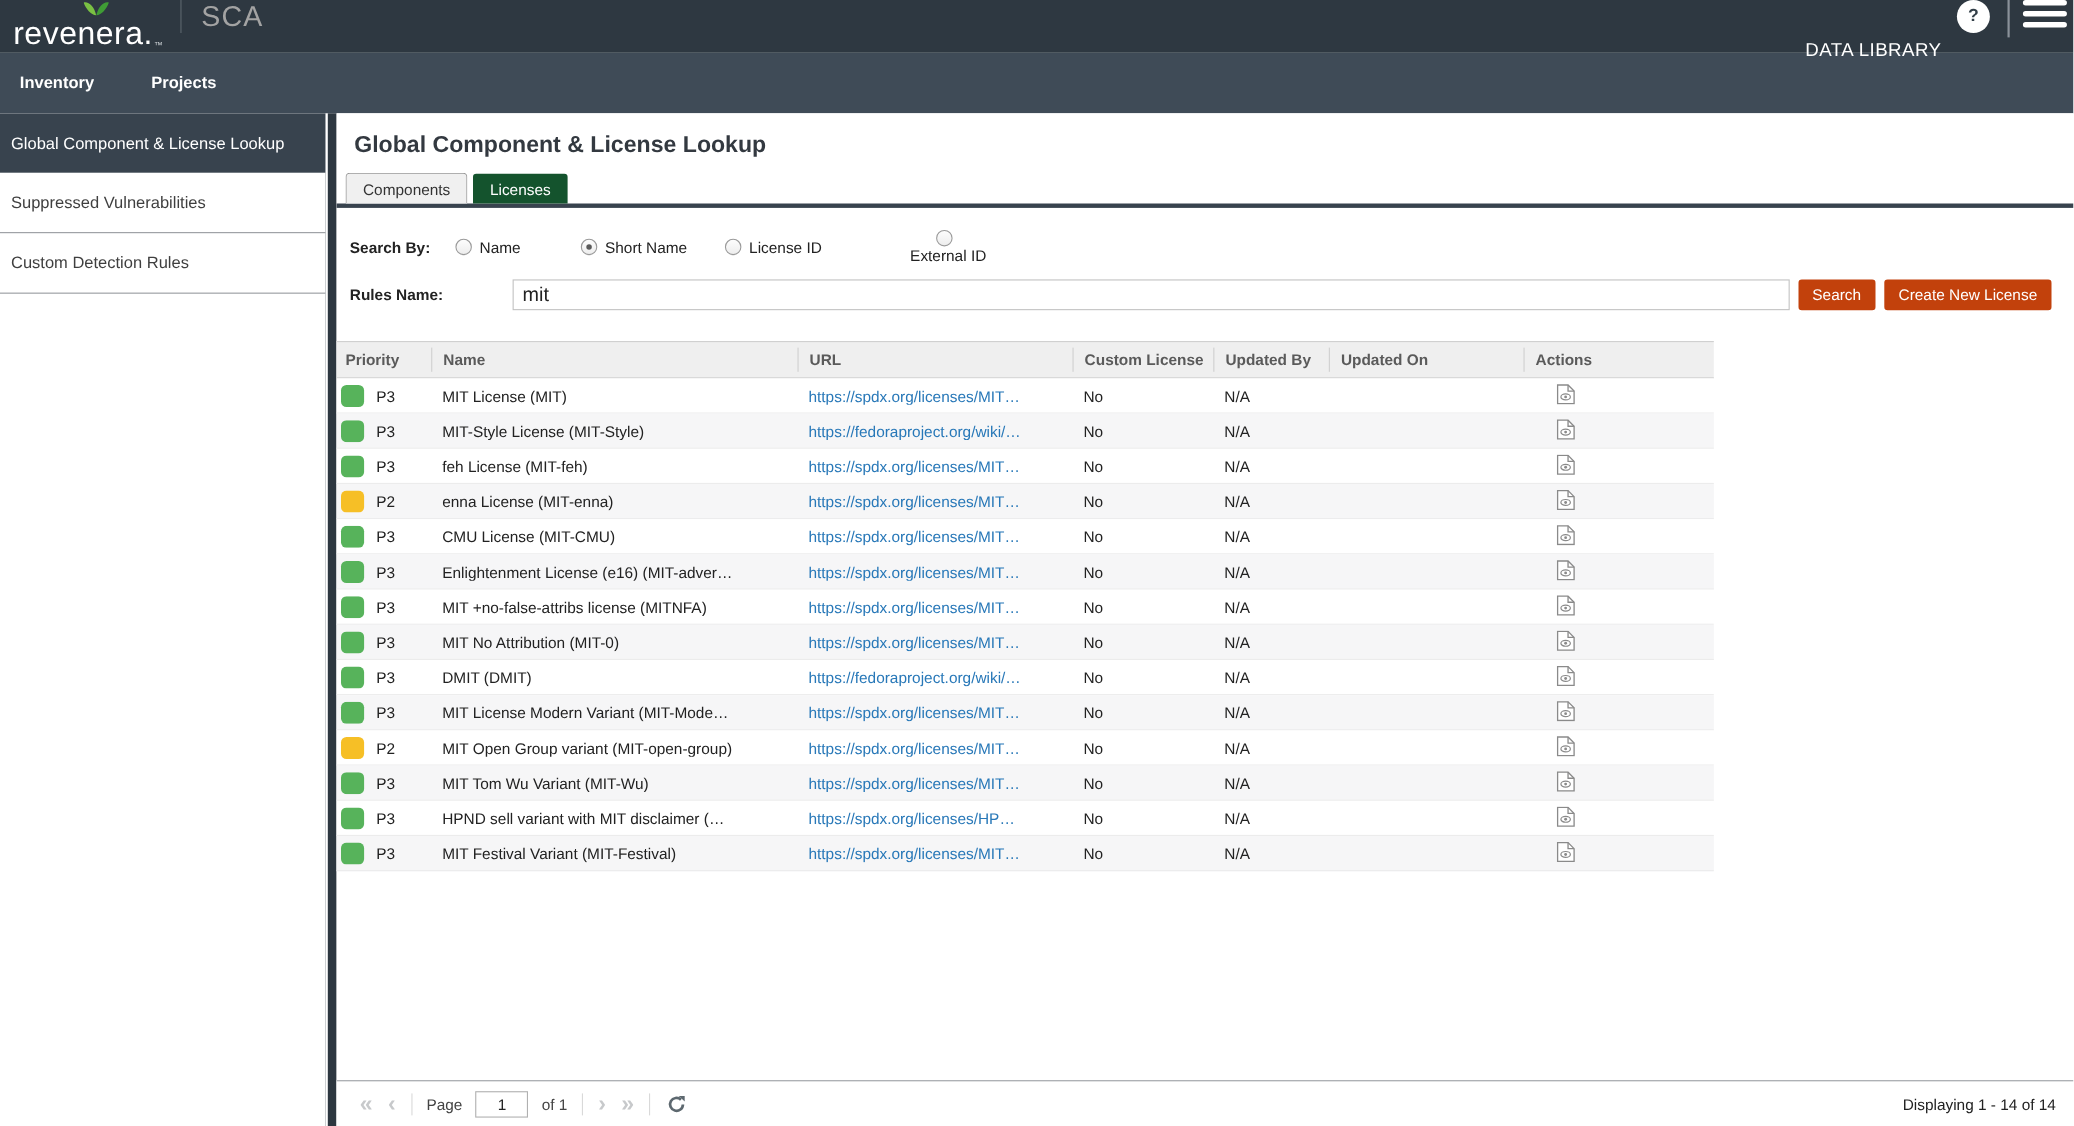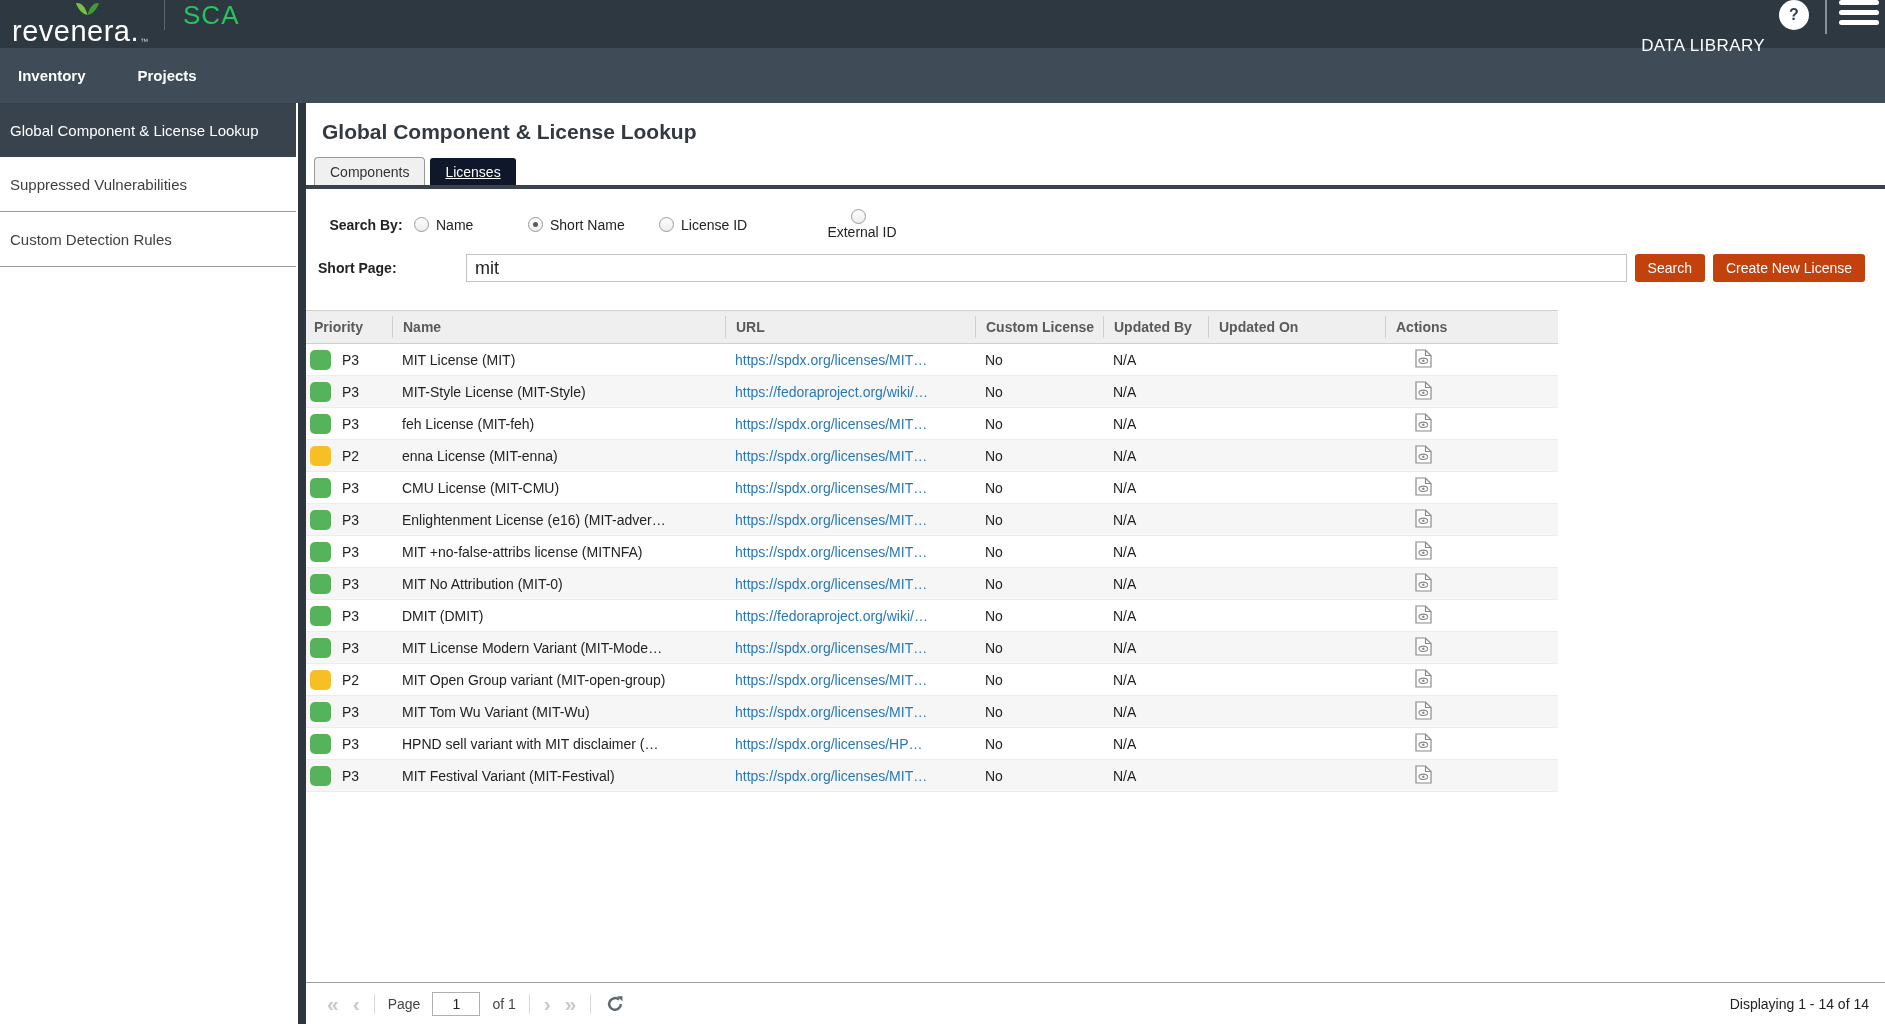--- a/index.html
+++ b/index.html
@@ -7,21 +7,21 @@
     font-family:"Liberation Sans","DejaVu Sans",sans-serif; }
   .app { position:relative; width:1885px; height:1024px; }
 
   
   .topbar { height:48px; background:#2e3841; display:flex; padding:0 0 0 12px; }
   .logo { position:relative; display:flex; align-items:flex-end; padding-top:6px; }
   .logo-mark { position:absolute; left:64px; top:1px; }
   .logo-text { color:#fff; font-size:29px; letter-spacing:.5px; line-height:34px; }
   .logo-tm { color:#cfd4d8; font-size:8px; margin-left:1px; line-height:12px; }
   .topbar-sep { width:1px; height:30px; background:#5c666e; margin:0 18px 0 16px; }
-  .product { color:#22c55e; font-size:26px; font-weight:300; letter-spacing:1px; }
+  .product { color:#a3a3a3; font-size:26px; font-weight:300; letter-spacing:1px; }
   .spacer { flex:1; }
   .datalib { color:#fff; font-size:17px; letter-spacing:.4px;margin-top:36px; }
   .help-btn { width:30px; height:30px; border-radius:50%; background:#fff; color:#333f48;
     font-size:16px; font-weight:bold; display:flex; align-items:center; justify-content:center;
     margin:0 14px 0 14px; cursor:pointer; }
   .topbar-sep2 { width:2px; height:34px; background:#8a9199; margin:0 12px 0 2px; }
   .hamburger { display:flex; flex-direction:column; gap:5px; margin-right:6px; cursor:pointer; }
   .hamburger i { display:block; width:40px; height:5px; background:#fff; border-radius:3px; }
 
   
@@ -38,27 +38,27 @@
   .content { flex:1; position:relative; background:#fff; }
 
   h1[data-name="page-title"] { font-size:21px; font-weight:bold; color:#333940; margin:17px 0 0 16px; }
 
   
   .tabs { display:flex; align-items:flex-end; margin-top:13px; padding-left:8px;
     border-bottom:4px solid #38434e; }
   .tab { font-size:14px; padding:6px 15px 5px 15px; cursor:pointer; }
   .tab.inactive { background:#f0f0f0; color:#333; border:1px solid #989898; border-bottom:none;
     border-radius:4px 4px 0 0; margin-right:5px; }
-  .tab.active { background:#0f172a; color:#fff; border-radius:3px 3px 0 0;text-decoration:underline; }
+  .tab.active { background:#14532d; color:#fff; border-radius:3px 3px 0 0; }
 
   
   .search-panel { padding:20px 20px 0 12px; }
   .srow { display:flex; align-items:center; }
   .slabel { font-size:14px; font-weight:bold; color:#222; }
-  .slabel-1 { width:96px;text-align:center; }
+  .slabel-1 { width:96px; }
   .slabel-2 { width:148px; }
   .radios { display:flex; align-items:center; }
   .radio-item { display:flex; align-items:center; cursor:pointer; }
   .radio-item:nth-child(1){ width:114px; } .radio-item:nth-child(2){ width:131px; }
   .radio-item:nth-child(3){ width:138px; } .radio-item:nth-child(4){ width:130px;flex-direction:column; }
   .radio-circle { width:15px; height:15px; border:1px solid #9a9a9a; border-radius:50%;
     background:linear-gradient(#fdfdfd,#ededed); margin-right:7px; position:relative; flex:none; }
   .radio-circle.selected::after { content:""; position:absolute; left:4px; top:4px; width:5px;
     height:5px; border-radius:50%; background:#5a5a5a; }
   .radio-label { font-size:14px; color:#222; }
@@ -175,21 +175,21 @@
                 <span class="radio-circle" data-name="radio-unselected-icon"></span>
                 <span class="radio-label" data-name="radio-option-label">License ID</span>
               </span>
               <span class="radio-item" data-name="radio-option-external-id">
                 <span class="radio-circle" data-name="radio-unselected-icon"></span>
                 <span class="radio-label" data-name="radio-option-label">External ID</span>
               </span>
             </div>
         </div>
         <div class="srow row-field" data-name="short-name-row">
-          <span class="slabel slabel-2" data-name="short-name-label">Short Page:</span>
+          <span class="slabel slabel-2" data-name="short-name-label">Rules Name:</span>
           <input class="text-input" type="text" data-name="short-name-input" value="mit" style="">
           <button class="btn" data-name="search-button">Search</button>
           <button class="btn" data-name="create-new-license-button">Create New License</button>
         </div>
       </div>
 
       <div class="table" data-name="license-table">
         <div class="thead" data-name="table-header">
           <div class="th c-priority" data-name="column-header-priority">Priority</div>
           <div class="th c-name" data-name="column-header-name">Name</div>

